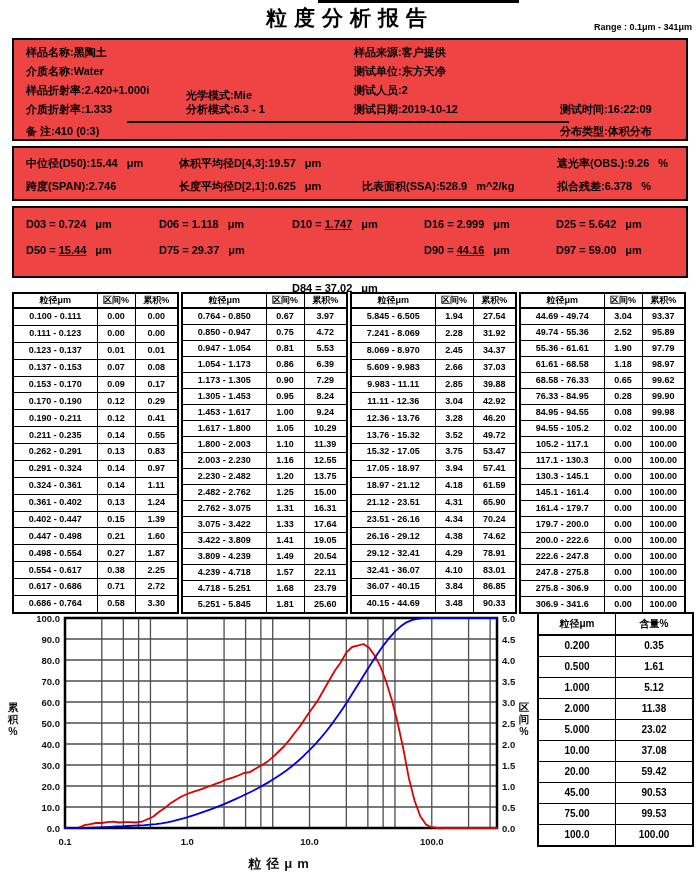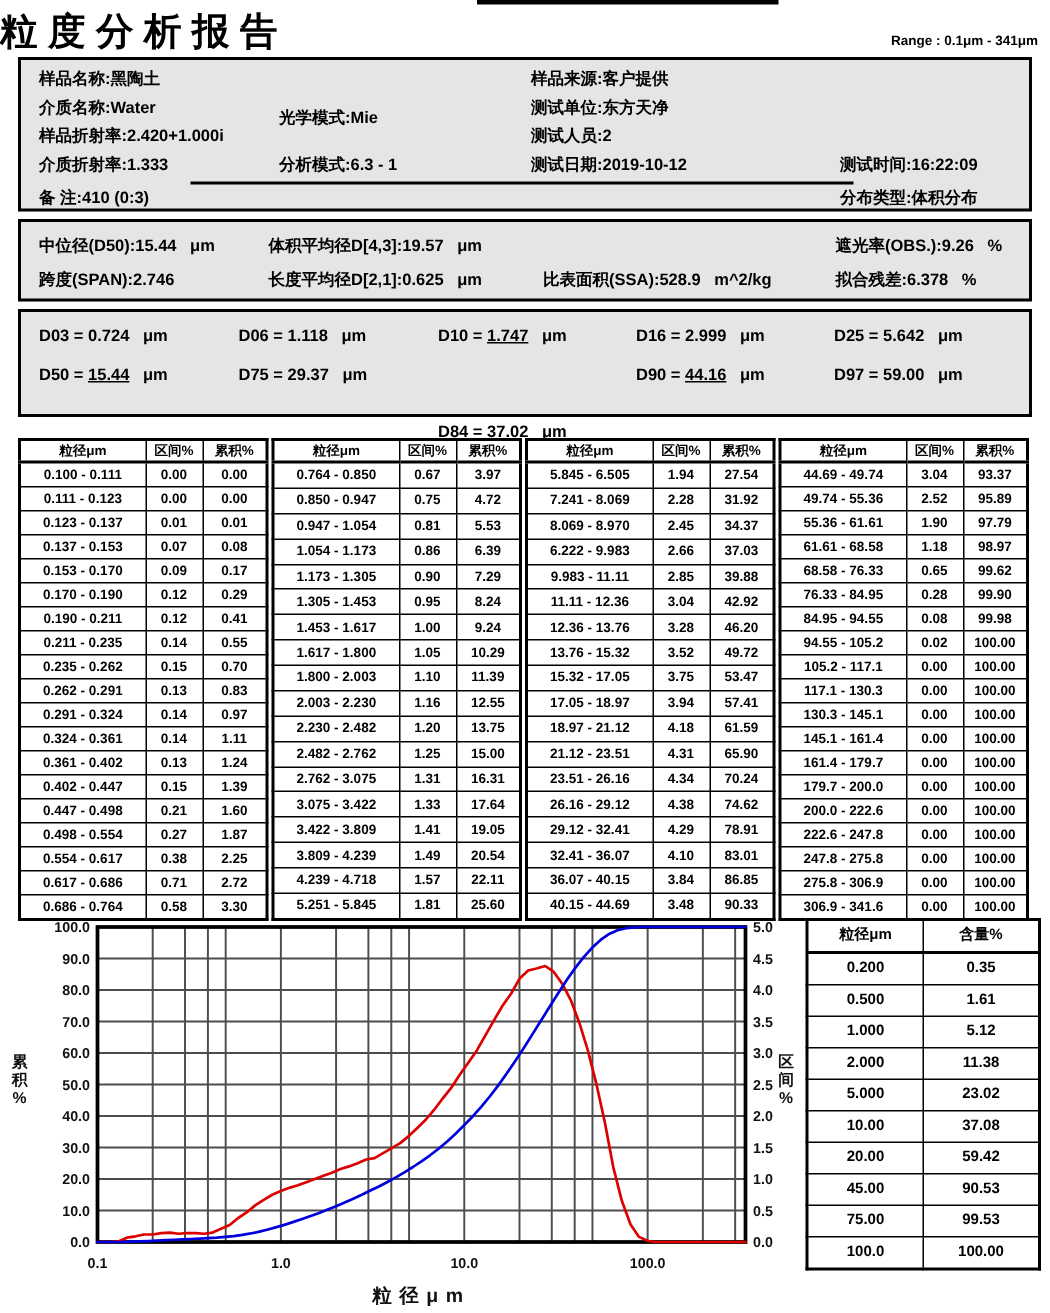--- a/index.html
+++ b/index.html
@@ -1,23 +1,23 @@
 <!DOCTYPE html>
 <html><head>
 <meta charset="utf-8">
 <style>
   html,body{margin:0;padding:0}
   body{
     position:relative;width:700px;height:875px;background:#fff;color:#000;
     font-family:"Liberation Sans","DejaVu Sans",sans-serif;font-weight:bold;overflow:hidden;
   }
   .topline{position:absolute;left:318px;top:0;width:201px;height:3px;background:#000}
-  .title{position:absolute;left:0;top:4px;width:100%;text-align:left;font-size:25px;letter-spacing:7px;margin:0}
+  .title{position:absolute;left:0;top:4px;width:100%;text-align:center;font-size:21px;letter-spacing:7px;margin:0}
   .range{position:absolute;right:8px;top:22px;font-size:9px}
-  .box{position:absolute;left:12px;width:676px;border:2px solid #000;box-sizing:border-box;background:#e5e5e5}
+  .box{position:absolute;left:12px;width:676px;border:2px solid #000;box-sizing:border-box;background:#ef4444}
   #info-box{top:38px;height:103px}
   #summary-box{top:146px;height:55px}
   #d-box{top:206px;height:72px}
   .fld,.scell,.dcell{position:absolute;font-size:11px;white-space:nowrap}
   .unit{margin-left:9px}
   .u{text-decoration:underline}
   .info-sep{position:absolute;left:113px;top:81px;width:442px;height:2px;background:#000}
   #tables{position:absolute;left:12px;top:292px;width:676px;display:flex;gap:2px}
   .gtable{border-collapse:collapse;table-layout:fixed;width:167px;border:2px solid #000}
   .gtable th,.gtable td{border:1px solid #000;font-size:9px;font-weight:bold;text-align:center;padding:0;height:15px;line-height:15px;overflow:hidden;white-space:nowrap}
@@ -33,21 +33,21 @@
 <div class="topline"></div>
 <h1 class="title">粒度分析报告</h1>
 <div class="range">Range : 0.1μm - 341μm</div>
 
 <div class="box" id="info-box">
   <div class="fld" style="left:12px;top:5px"><span>样品名称:</span><span>黑陶土</span></div>
   <div class="fld" style="left:340px;top:5px"><span>样品来源:</span><span>客户提供</span></div>
   <div class="fld" style="left:12px;top:24px"><span>介质名称:</span><span>Water</span></div>
   <div class="fld" style="left:340px;top:24px"><span>测试单位:</span><span>东方天净</span></div>
   <div class="fld" style="left:12px;top:43px"><span>样品折射率:</span><span>2.420+1.000i</span></div>
-  <div class="fld" style="left:172px;top:31px"><span>光学模式:</span><span>Mie</span></div>
+  <div class="fld" style="left:172px;top:48px"><span>光学模式:</span><span>Mie</span></div>
   <div class="fld" style="left:340px;top:43px"><span>测试人员:</span><span>2</span></div>
   <div class="fld" style="left:12px;top:62px"><span>介质折射率:</span><span>1.333</span></div>
   <div class="fld" style="left:172px;top:62px"><span>分析模式:</span><span>6.3 - 1</span></div>
   <div class="fld" style="left:340px;top:62px"><span>测试日期:</span><span>2019-10-12</span></div>
   <div class="fld" style="left:546px;top:62px"><span>测试时间:</span><span>16:22:09</span></div>
   <div class="info-sep"></div>
   <div class="fld" style="left:12px;top:84px"><span>备  注:</span><span>410  (0:3)</span></div>
   <div class="fld" style="left:546px;top:84px"><span>分布类型:</span><span>体积分布</span></div>
 </div>
 
@@ -122,25 +122,20 @@
           <td>0.190 - 0.211</td>
           <td>0.12</td>
           <td>0.41</td>
         </tr>
         <tr>
           <td>0.211 - 0.235</td>
           <td>0.14</td>
           <td>0.55</td>
         </tr>
         <tr>
-          <td>0.235 - 0.262</td>
-          <td>0.15</td>
-          <td>0.70</td>
-        </tr>
-        <tr>
           <td>0.262 - 0.291</td>
           <td>0.13</td>
           <td>0.83</td>
         </tr>
         <tr>
           <td>0.291 - 0.324</td>
           <td>0.14</td>
           <td>0.97</td>
         </tr>
         <tr>
@@ -278,20 +273,25 @@
           <td>3.809 - 4.239</td>
           <td>1.49</td>
           <td>20.54</td>
         </tr>
         <tr>
           <td>4.239 - 4.718</td>
           <td>1.57</td>
           <td>22.11</td>
         </tr>
         <tr>
+          <td>4.718 - 5.251</td>
+          <td>1.68</td>
+          <td>23.79</td>
+        </tr>
+        <tr>
           <td>5.251 - 5.845</td>
           <td>1.81</td>
           <td>25.60</td>
         </tr>
       </tbody>
     </table>
     <table class="gtable">
       <colgroup>
         <col style="width: 84px;">
         <col style="width: 38px;">
@@ -314,21 +314,21 @@
           <td>7.241 - 8.069</td>
           <td>2.28</td>
           <td>31.92</td>
         </tr>
         <tr>
           <td>8.069 - 8.970</td>
           <td>2.45</td>
           <td>34.37</td>
         </tr>
         <tr>
-          <td>6.222 - 9.983</td>
+          <td>5.609 - 9.983</td>
           <td>2.66</td>
           <td>37.03</td>
         </tr>
         <tr>
           <td>9.983 - 11.11</td>
           <td>2.85</td>
           <td>39.88</td>
         </tr>
         <tr>
           <td>11.11 - 12.36</td>

